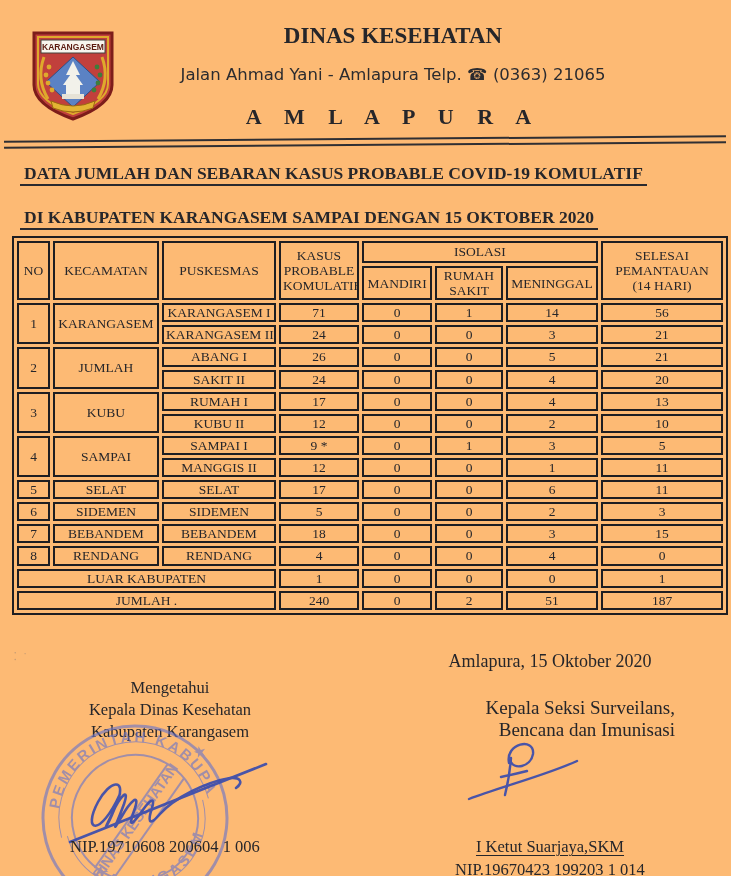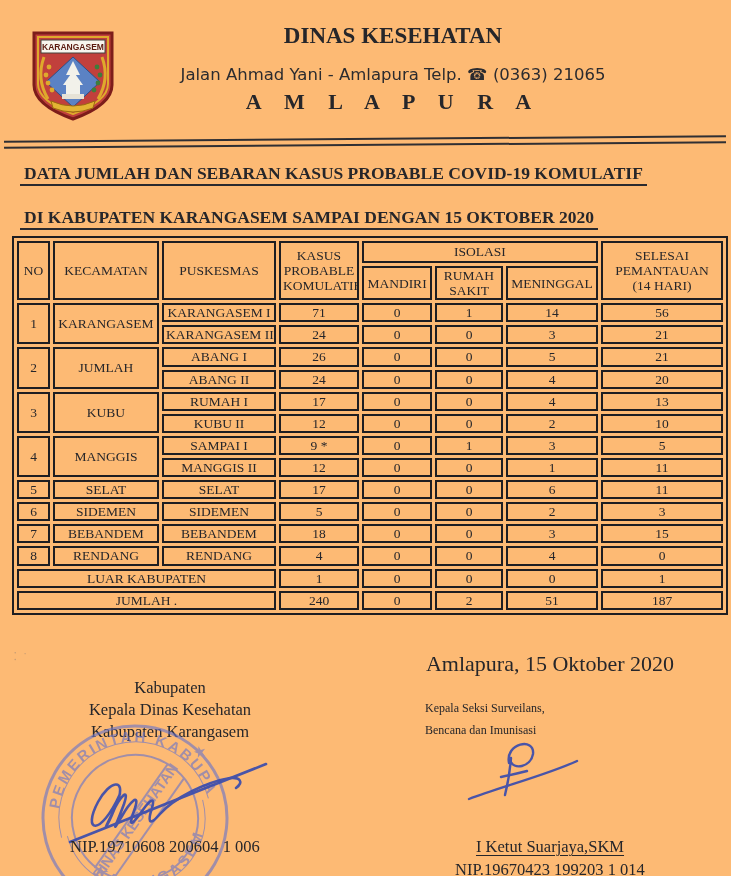--- a/index.html
+++ b/index.html
@@ -4,41 +4,41 @@
 <style>
   html,body{margin:0;padding:0;background:#e8e8e8;}
   .page{position:relative;width:731px;height:876px;background:#fdba74;overflow:hidden;
         font-family:"Liberation Serif",serif;color:#26262a;}
   
   .logo{position:absolute;left:24px;top:27px;width:98px;height:96px;}
   .hdr{position:absolute;left:55px;top:22px;width:676px;text-align:center;}
   .hdr1{font-size:26px;letter-spacing:.5px;white-space:nowrap;}
   .hdr2{font-size:23px;font-weight:bold;margin-top:1px;}
   .hdr3{font-family:"DejaVu Sans",sans-serif;font-size:16.5px;font-weight:500;margin-top:16px;color:#2b2b2f;}
-  .hdr4{font-size:22px;font-weight:bold;letter-spacing:9px;margin-top:5px;}
+  .hdr4{font-size:22px;font-weight:bold;letter-spacing:9px;margin-top:20px;}
   .rule{position:absolute;left:4px;top:138px;width:722px;height:4px;
         border-top:2.5px solid #2f2f33;border-bottom:2.5px solid #2f2f33;transform:rotate(-0.45deg);}
   
   .title{position:absolute;left:0;top:161px;width:731px;text-align:left;
          font-weight:bold;font-size:17.5px;line-height:24px;padding-left:20px;}
   .title span{border-bottom:2px solid #2a2a2e;padding:0 4px 1px 4px;}
   
   table.doc{position:absolute;left:12px;top:236px;width:702px;border-collapse:separate;
             border-spacing:3px;border:2px solid #1e1e22;table-layout:fixed;}
   table.doc th,table.doc td{border:2px solid #1e1e22;font-size:13.5px;font-weight:normal;
             text-align:center;vertical-align:middle;padding:0 2px;line-height:1.12;
             overflow:hidden;white-space:nowrap;}
   table.doc th{white-space:normal;}
   table.doc thead tr:first-child th{height:18px;}
   table.doc tbody td{height:15px;}
   td.lft{text-align:left;padding-left:4px;}
   
-  .date-right{position:absolute;left:425px;top:651px;width:250px;text-align:center;font-size:22px;}
+  .date-right{position:absolute;left:425px;top:651px;width:250px;text-align:center;font-size:18px;}
   .block-left{position:absolute;left:50px;top:677px;width:240px;text-align:center;font-size:16.5px;line-height:22px;}
-  .block-right{position:absolute;left:425px;top:697px;width:250px;text-align:left;font-size:12px;line-height:22px;}
+  .block-right{position:absolute;left:425px;top:697px;width:250px;text-align:right;font-size:19px;line-height:22px;}
   .name-left{position:absolute;left:18px;top:835px;width:294px;text-align:center;font-size:16.5px;line-height:23px;}
   .name-right{position:absolute;left:420px;top:835px;width:260px;text-align:center;font-size:16.5px;line-height:23px;}
   .uname{text-decoration:underline;text-underline-offset:3px;}
   .stamp{position:absolute;left:35px;top:718px;width:200px;height:200px;}
   .sig-left{position:absolute;left:58px;top:742px;width:330px;height:115px;}
   .sig-right{position:absolute;left:455px;top:733px;width:135px;height:85px;}
   .smudge{position:absolute;left:14px;top:648px;width:40px;height:40px;color:rgba(110,110,115,.45);
           font-size:11px;letter-spacing:2px;}
 </style>
 </head>
@@ -134,21 +134,21 @@
         <td rowspan="2">2</td>
         <td rowspan="2" class="lft">JUMLAH</td>
         <td class="lft">ABANG I</td>
         <td>26</td>
         <td>0</td>
         <td>0</td>
         <td>5</td>
         <td>21</td>
       </tr>
       <tr>
-        <td class="lft">ABANG II</td>
+        <td class="lft">SAKIT II</td>
         <td>24</td>
         <td>0</td>
         <td>0</td>
         <td>4</td>
         <td>20</td>
       </tr>
       <tr>
         <td rowspan="2">3</td>
         <td rowspan="2" class="lft">KUBU</td>
         <td class="lft">RUMAH I</td>
@@ -161,21 +161,21 @@
       <tr>
         <td class="lft">KUBU II</td>
         <td>12</td>
         <td>0</td>
         <td>0</td>
         <td>2</td>
         <td>10</td>
       </tr>
       <tr>
         <td rowspan="2">4</td>
-        <td rowspan="2" class="lft">MANGGIS</td>
+        <td rowspan="2" class="lft">SAMPAI</td>
         <td class="lft">SAMPAI I</td>
         <td>9 *</td>
         <td>0</td>
         <td>1</td>
         <td>3</td>
         <td>5</td>
       </tr>
       <tr>
         <td class="lft">MANGGIS II</td>
         <td>12</td>
@@ -241,21 +241,21 @@
         <td>187</td>
       </tr>
     </tbody>
   </table>
 
   <div class="smudge">⁚ ˙</div>
 
   <div class="date-right">Amlapura, 15 Oktober 2020</div>
 
   <div class="block-left">
-    <div>Kabupaten</div>
+    <div>Mengetahui</div>
     <div>Kepala Dinas Kesehatan</div>
     <div>Kabupaten Karangasem</div>
   </div>
 
   <div class="block-right">
     <div>Kepala Seksi Surveilans,</div>
     <div>Bencana dan Imunisasi</div>
   </div>
 
   <svg class="stamp" viewBox="0 0 200 200">

